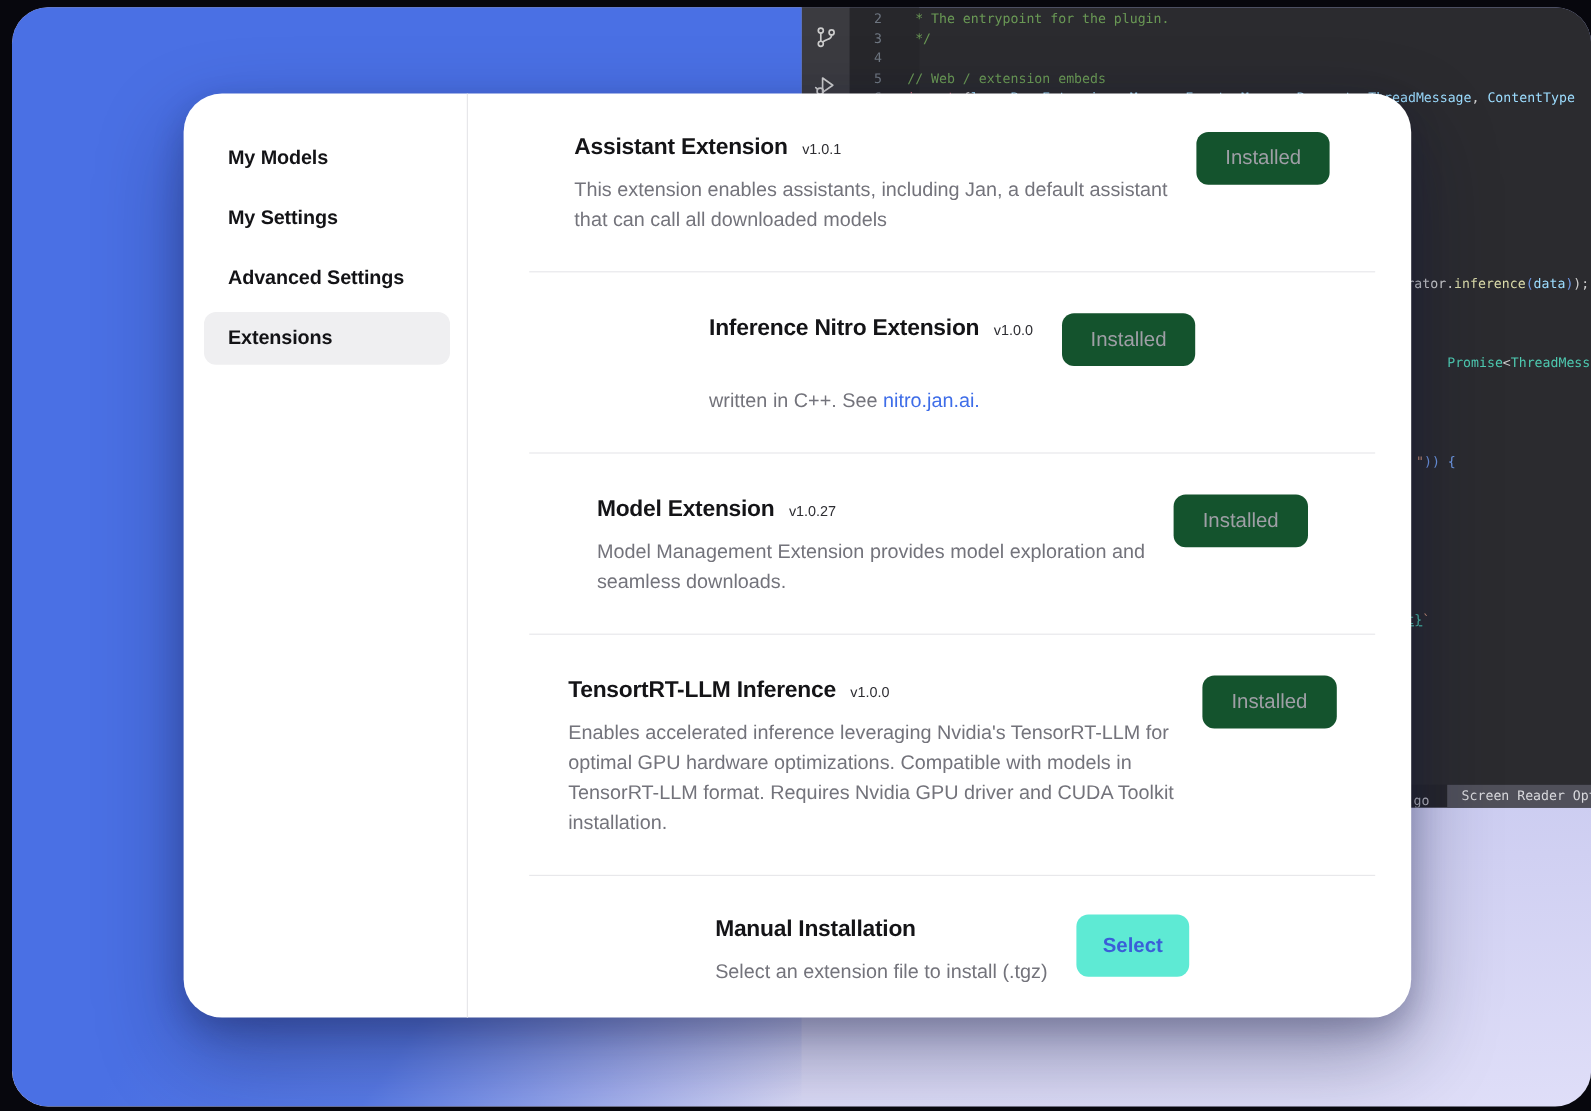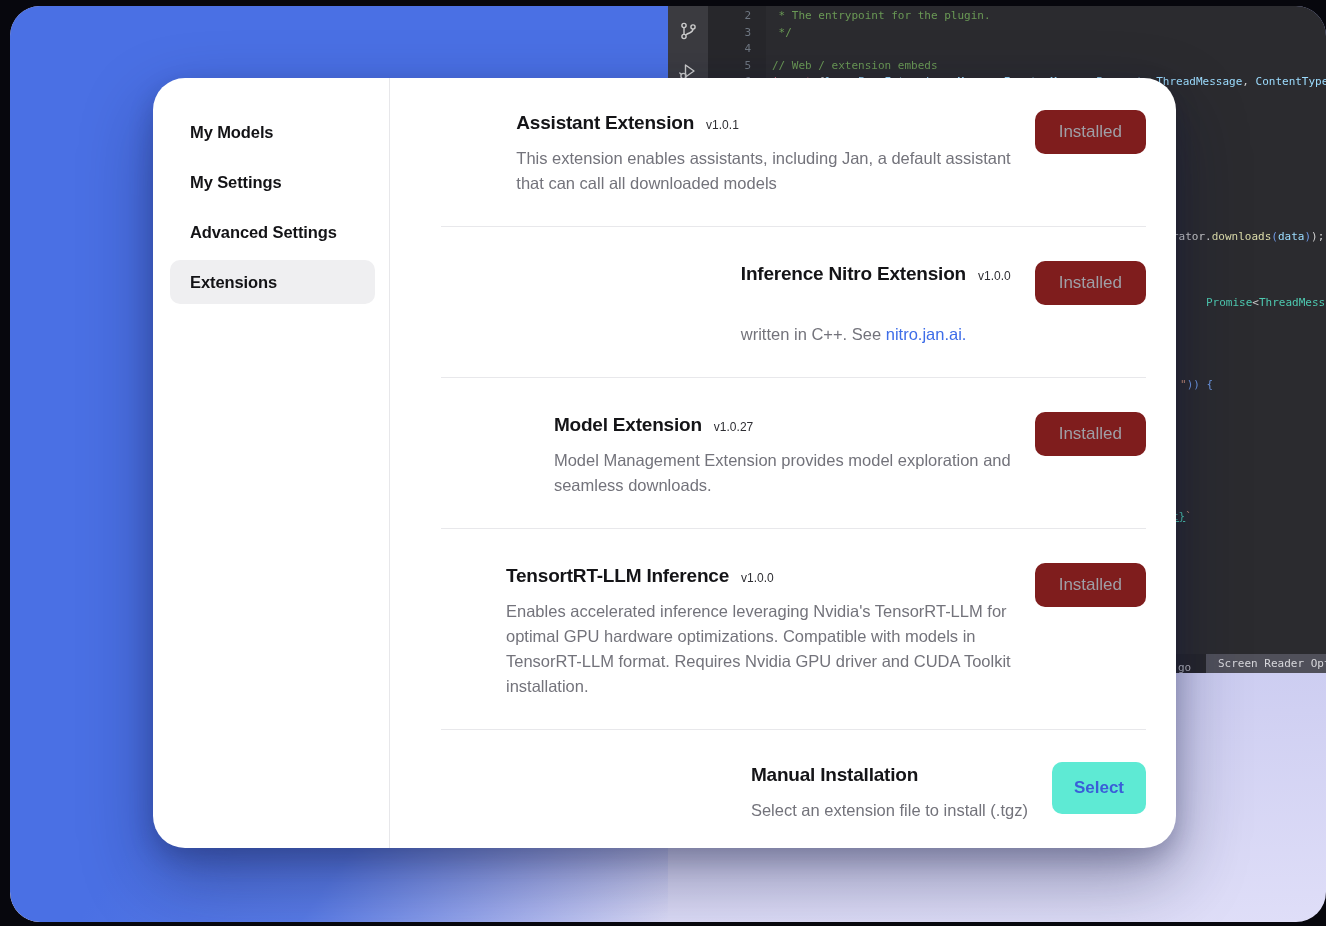--- a/index.html
+++ b/index.html
@@ -24,21 +24,21 @@
   .editor{
     position:absolute;left:658px;top:0;right:0;height:667px;
     background:#2b2b2f;overflow:hidden;
     font-family:"DejaVu Sans Mono", monospace;
   }
   .activity-bar{position:absolute;left:0;top:0;width:40px;height:100%;background:#3b3b40;}
   .activity-bar svg{position:absolute;left:10px;}
   .icon-scm{top:15px;}
   .icon-debug{top:55px;}
   .gutter{position:absolute;left:40px;top:0;width:58px;height:649px;background:#27272b;}
-  .code-area{position:absolute;left:47px;top:2px;right:0;}
+  .code-area{position:absolute;left:31px;top:2px;right:0;}
   .code-line{white-space:pre;font-size:11px;line-height:16.6px;color:#d4d4d4;}
   .ln{display:inline-block;width:36px;text-align:right;margin-right:21px;color:#6e7681;}
   .frag{position:absolute;white-space:pre;font-size:11px;line-height:14px;}
   .frag-0{left:504px;top:224px;}
   .frag-1{left:538px;top:290px;}
   .frag-2{left:512px;top:372px;}
   .frag-3{left:504px;top:504px;}
   .tk-comment{color:#6a9955}.tk-kw{color:#cf6a7e}.tk-ident{color:#9cdcfe}
   .tk-punct{color:#cfcfcf}.tk-fn{color:#dcdcaa}.tk-type{color:#4ec9b0}
   .tk-str{color:#ce9178}.tk-brkt{color:#6f9ae6}.u{text-decoration:underline}
@@ -61,53 +61,53 @@
   .sb-item{
     height:44px;display:flex;align-items:center;padding:0 20px;margin-bottom:6px;
     font-size:16.5px;font-weight:600;color:#131316;border-radius:10px;cursor:pointer;
     letter-spacing:-0.1px;
   }
   .sb-item.selected{background:#efeff1;}
   .content{
     flex:1;padding:32px 30px 0 34px;box-sizing:border-box;overflow:hidden;
   }
   .ext-row{
-    display:flex;justify-content:flex-end;align-items:flex-start;
+    display:flex;justify-content:center;align-items:flex-start;
     padding:34px 0 30px;border-bottom:1px solid #e8e8eb;margin-left:17px;
   }
   .ext-row:first-child{padding-top:0;}
   .ext-row:last-child{border-bottom:none;padding-top:32px;padding-bottom:22px;}
   .ext-title-line{display:flex;align-items:baseline;gap:12px;}
   .ext-name{font-size:19px;font-weight:700;color:#141417;letter-spacing:-0.2px;line-height:26px;}
   .ext-version{font-size:12px;color:#2e2e33;}
   .ext-desc{margin-top:10px;font-size:16.5px;line-height:25px;color:#73737b;max-width:620px;}
   .ext-desc .link{color:#3e6de8;cursor:pointer;}
   .ext-btn{
     flex:none;margin-left:24px;border:none;border-radius:10px;cursor:pointer;
     font-family:inherit;line-height:24px;
   }
-  .ext-btn.installed{background:#7f1d1d;color:#9f9fa6;font-size:17px;padding:10px 24px;}
+  .ext-btn.installed{background:#14532d;color:#9f9fa6;font-size:17px;padding:10px 24px;}
   .ext-btn.select{background:#5eead4;color:#3a5ed8;font-size:17px;font-weight:700;padding:14px 22px;}
 </style>
 </head>
 <body>
 
 <div class="window">
 
   <div class="editor">
     <div class="gutter"></div>
     <div class="code-area">
         <div class="code-line"><span class="ln">2</span><span class="tk-comment"> * The entrypoint for the plugin.</span></div>
         <div class="code-line"><span class="ln">3</span><span class="tk-comment"> */</span></div>
         <div class="code-line"><span class="ln">4</span></div>
         <div class="code-line"><span class="ln">5</span><span class="tk-comment">// Web / extension embeds</span></div>
         <div class="code-line"><span class="ln">6</span><span class="tk-kw">import</span><span class="tk-punct"> {</span><span class="tk-ident">log</span><span class="tk-punct">, </span><span class="tk-ident">BaseExtension</span><span class="tk-punct">, </span><span class="tk-ident">MessageEvent</span><span class="tk-punct">, </span><span class="tk-ident">MessageRequest</span><span class="tk-punct">, </span><span class="tk-ident">ThreadMessage</span><span class="tk-punct">, </span><span class="tk-ident">ContentType</span></div>
       </div>
     <div>
-        <div class="frag frag-0"><span class="tk-punct">rator.</span><span class="tk-fn">downloads</span><span class="tk-brkt">(</span><span class="tk-ident">data</span><span class="tk-brkt">)</span><span class="tk-punct">);</span></div>
+        <div class="frag frag-0"><span class="tk-punct">rator.</span><span class="tk-fn">inference</span><span class="tk-brkt">(</span><span class="tk-ident">data</span><span class="tk-brkt">)</span><span class="tk-punct">);</span></div>
         <div class="frag frag-1"><span class="tk-type">Promise</span><span class="tk-punct">&lt;</span><span class="tk-type">ThreadMessage</span></div>
         <div class="frag frag-2"><span class="tk-str">"</span><span class="tk-brkt">)) </span><span class="tk-brkt">{</span></div>
         <div class="frag frag-3"><span class="tk-type u">t}</span><span class="tk-str">`</span></div>
       </div>
 
     <div class="activity-bar">
       <svg class="icon-scm" width="20" height="20" viewBox="0 0 20 20" fill="none" stroke="#cccccc" stroke-width="1.4" stroke-linecap="round">
         <circle cx="6" cy="4.5" r="2.1"></circle>
         <circle cx="15" cy="6" r="2.1"></circle>
         <circle cx="6" cy="15.5" r="2.1"></circle>

